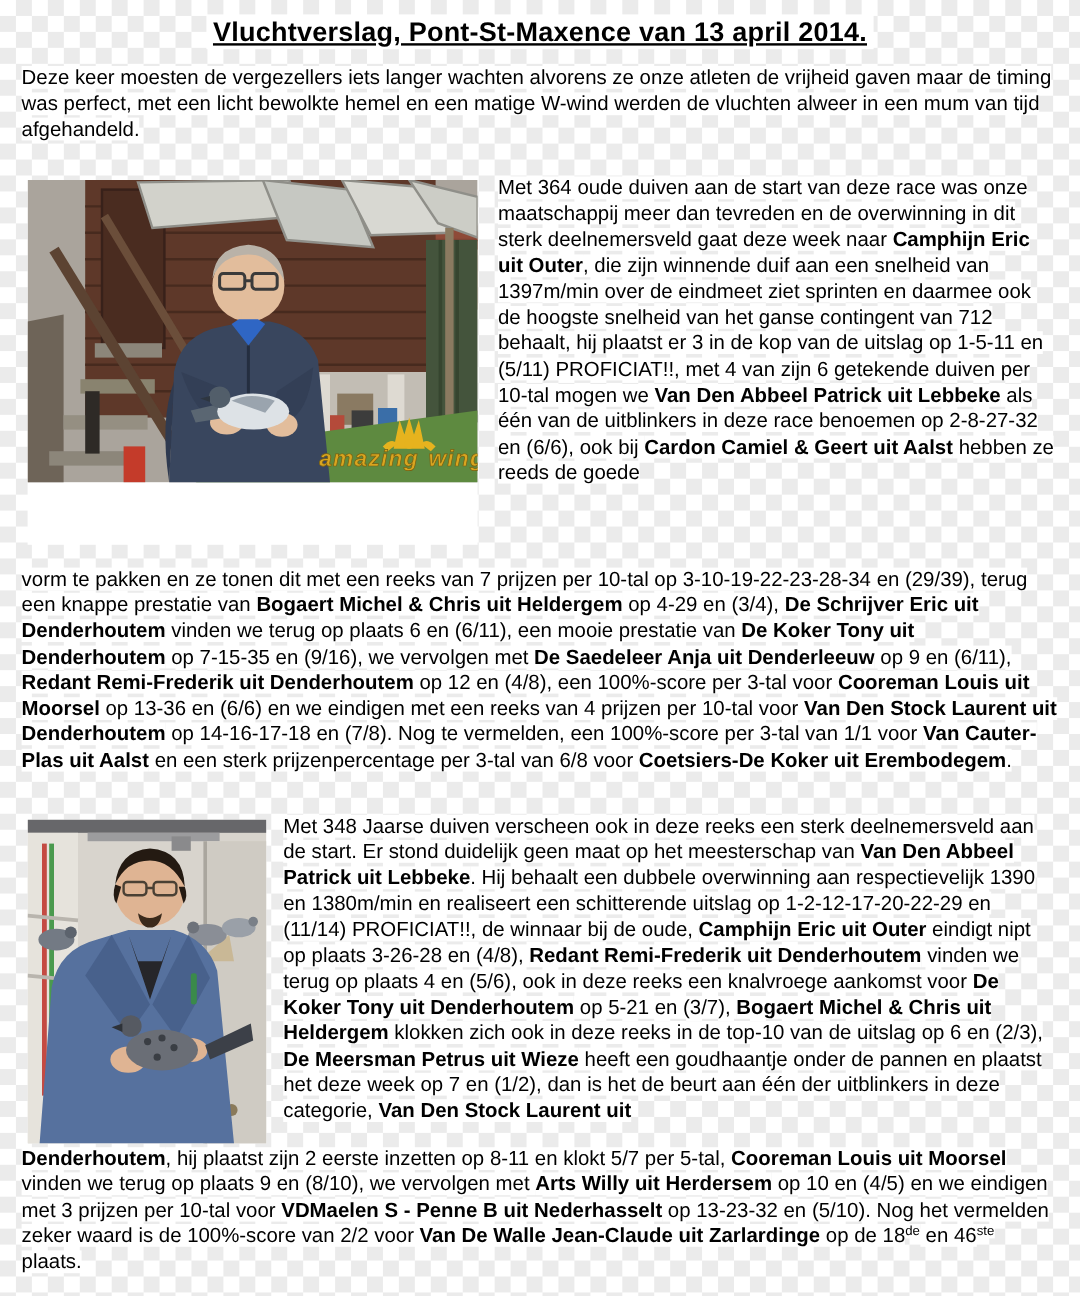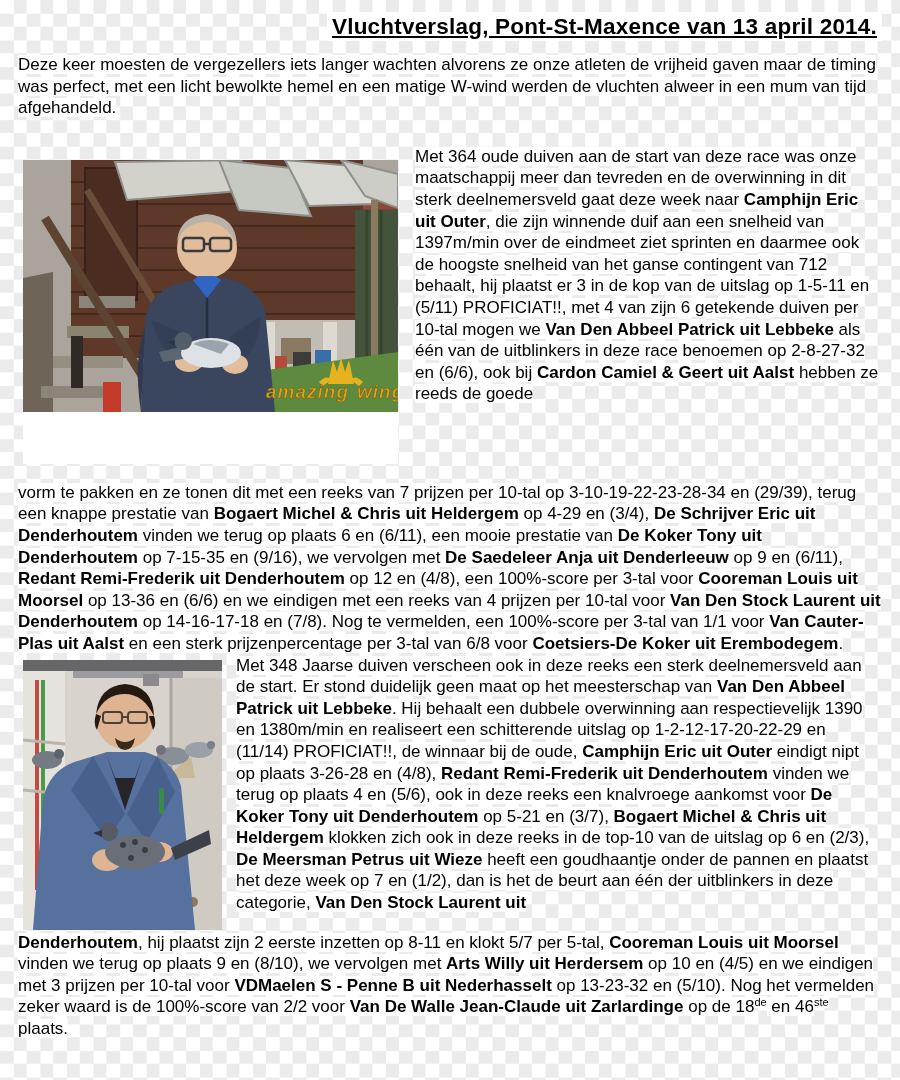--- a/index.html
+++ b/index.html
@@ -2,35 +2,35 @@
 <html><head>
 <meta charset="utf-8">
 <style>
   html { background:#fff; }
   body {
     width: 900px; height: 1080px; margin: 0; overflow: hidden;
     font-family: "Liberation Sans", sans-serif; color:#000;
     background-image: conic-gradient(#ebebeb 25%, #ffffff 25% 50%, #ebebeb 50% 75%, #ffffff 75%);
     background-size: 26.6px 26.6px;
   }
-  .title-wrap { text-align:right; margin: 14px 18px 0; }
+  .title-wrap { text-align:center; margin: 14px 18px 0; }
   .title-wrap .t {
     display:inline; font-size:22.5px; font-weight:bold; text-decoration:underline;
     background:#fff; padding:2px 5px; letter-spacing:0.2px;
   }
   .txt { font-size:17px; line-height:21.6px; margin:0; }
   .txt span, .txt b, .txt sup { background:#fff; }
   .txt sup { font-size:11px; line-height:0;margin-top:21px; }
   .intro { margin: 14px 18px 16px; }
   .row { display:flex; align-items:flex-start; margin: 0 18px; }
   .row1 { margin-top: 27px; }
-  .row2 { }
+  .row2 { margin-top: 33px; }
   .photo { flex:none; background:#fff; }
   .photo svg { display:block; }
-  .photo1 { width:375px; height:304px; margin:14px 17px 0 5px; }
+  .photo1 { width:375px; height:304px; margin:4px 17px 0 5px; }
   .photo2 { width:199px; height:270px; margin:5px 14px 0 5px; }
   .col { flex:1; min-width:0; }
   .full1 { margin: 18px 18px 0; }
   .full2 { margin: 2px 18px 0; }
 </style>
 </head>
 <body>
 
 <div class="title-wrap">
   <span class="t">Vluchtverslag, Pont-St-Maxence van 13 april 2014.</span>

